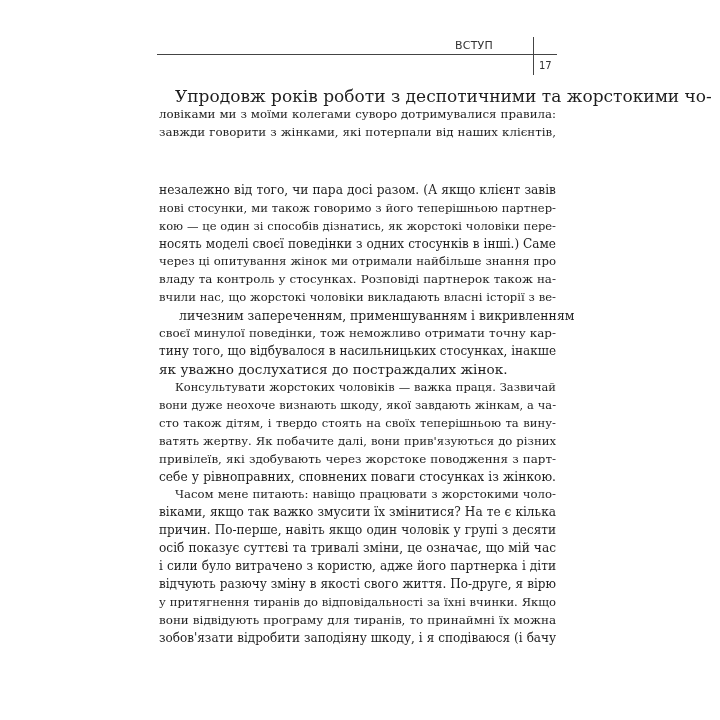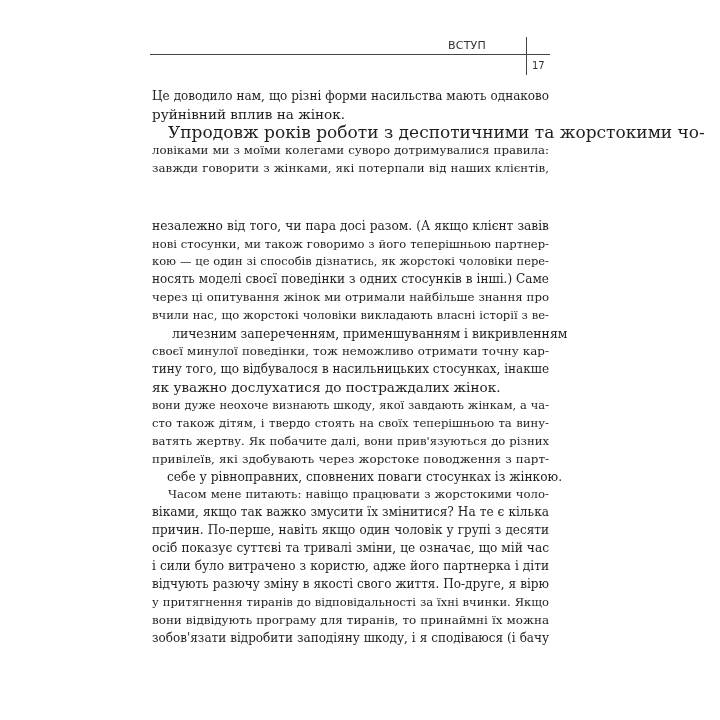--- a/index.html
+++ b/index.html
@@ -1,19 +1,19 @@
 <!DOCTYPE html>
 <html><head>
 <meta charset="utf-8">
 <style>
   html, body { margin: 0; padding: 0; }
   body {
     width: 720px; height: 720px; background: #ffffff; position: relative; overflow: hidden;
   }
-  .page { position: absolute; left: 0; top: 0; width: 688px; height: 720px; }
+  .page { position: absolute; left: 7px; top: 0; width: 688px; height: 720px; }
   .running-head {
     position: absolute; right: 202px; top: 39px;
     font-family: "DejaVu Sans", sans-serif; font-size: 11px; color: #333;
     letter-spacing: 0.2px;
   }
   .h-rule {
     position: absolute; left: 150px; top: 54px; width: 400px; height: 1px; background: #444;
   }
   .v-rule {
     position: absolute; left: 526px; top: 37px; width: 1px; height: 38px; background: #444;
@@ -38,44 +38,42 @@
 <body>
 
 <div class="page">
   <div class="running-head">ВСТУП</div>
   <div class="h-rule"></div>
   <div class="v-rule"></div>
   <div class="folio">17</div>
 
   <div class="body-text">
     <div>
-      <span class="line" style="font-size: 12.0161px;">Це доводило нам, що різні форми насильства мають однаково</span>
-      <span class="line last">руйнівний вплив на жінок.</span>
-    </div>
-    <div>
       <span class="line indent" style="font-size: 17px;">Упродовж років роботи з деспотичними та жорстокими чо-</span>
       <span class="line" style="font-size: 11.8005px;">ловіками ми з моїми колегами суворо дотримувалися правила:</span>
       <span class="line" style="font-size: 11.8495px;">завжди говорити з жінками, які потерпали від наших клієнтів,</span>
       <span class="line" style="font-size: 12.217px; margin-top: 40px;">незалежно від того, чи пара досі разом. (А якщо клієнт завів</span>
       <span class="line" style="font-size: 11.5764px;">нові стосунки, ми також говоримо з його теперішньою партнер-</span>
       <span class="line" style="font-size: 11.506px;">кою — це один зі способів дізнатись, як жорстокі чоловіки пере-</span>
       <span class="line" style="font-size: 12.0524px;">носять моделі своєї поведінки з одних стосунків в інші.) Саме</span>
       <span class="line" style="font-size: 11.7411px;">через ці опитування жінок ми отримали найбільше знання про</span>
+      <span class="line" style="font-size: 11.9249px;">владу та контроль у стосунках. Розповіді партнерок також на-</span>
       <span class="line" style="font-size: 11.5694px;">вчили нас, що жорстокі чоловіки викладають власні історії з ве-</span>
       <span class="line" style="font-size: 12.4134px; margin-left: 20px;">личезним запереченням, применшуванням і викривленням</span>
       <span class="line" style="font-size: 11.932px;">своєї минулої поведінки, тож неможливо отримати точну кар-</span>
       <span class="line" style="font-size: 12px;">тину того, що відбувалося в насильницьких стосунках, інакше</span>
       <span class="line last">як уважно дослухатися до постраждалих жінок.</span>
     </div>
     <div>
+      <span class="line indent" style="font-size: 11.4535px;">Консультувати жорстоких чоловіків — важка праця. Зазвичай</span>
       <span class="line" style="font-size: 11.4572px;">вони дуже неохоче визнають шкоду, якої завдають жінкам, а ча-</span>
       <span class="line" style="font-size: 11.6271px;">сто також дітям, і твердо стоять на своїх теперішньою та вину-</span>
       <span class="line" style="font-size: 11.677px;">ватять жертву. Як побачите далі, вони прив'язуються до різних</span>
       <span class="line" style="font-size: 11.9295px;">привілеїв, які здобувають через жорстоке поводження з парт-</span>
-      <span class="line" style="font-size: 12.2471px; margin-left: 15px;">себе у рівноправних, сповнених поваги стосунках із жінкою.</span>
+      <span class="line" style="font-size: 12.2471px;">себе у рівноправних, сповнених поваги стосунках із жінкою.</span>
     </div>
     <div>
       <span class="line indent" style="font-size: 11.7076px;">Часом мене питають: навіщо працювати з жорстокими чоло-</span>
       <span class="line" style="font-size: 12.1344px;">віками, якщо так важко змусити їх змінитися? На те є кілька</span>
       <span class="line" style="font-size: 12.0677px;">причин. По-перше, навіть якщо один чоловік у групі з десяти</span>
       <span class="line" style="font-size: 12.1879px;">осіб показує суттєві та тривалі зміни, це означає, що мій час</span>
       <span class="line" style="font-size: 12.1537px;">і сили було витрачено з користю, адже його партнерка і діти</span>
       <span class="line" style="font-size: 12.0452px;">відчують разючу зміну в якості свого життя. По-друге, я вірю</span>
       <span class="line" style="font-size: 11.5827px;">у притягнення тиранів до відповідальності за їхні вчинки. Якщо</span>
       <span class="line" style="font-size: 11.9482px;">вони відвідують програму для тиранів, то принаймні їх можна</span>

